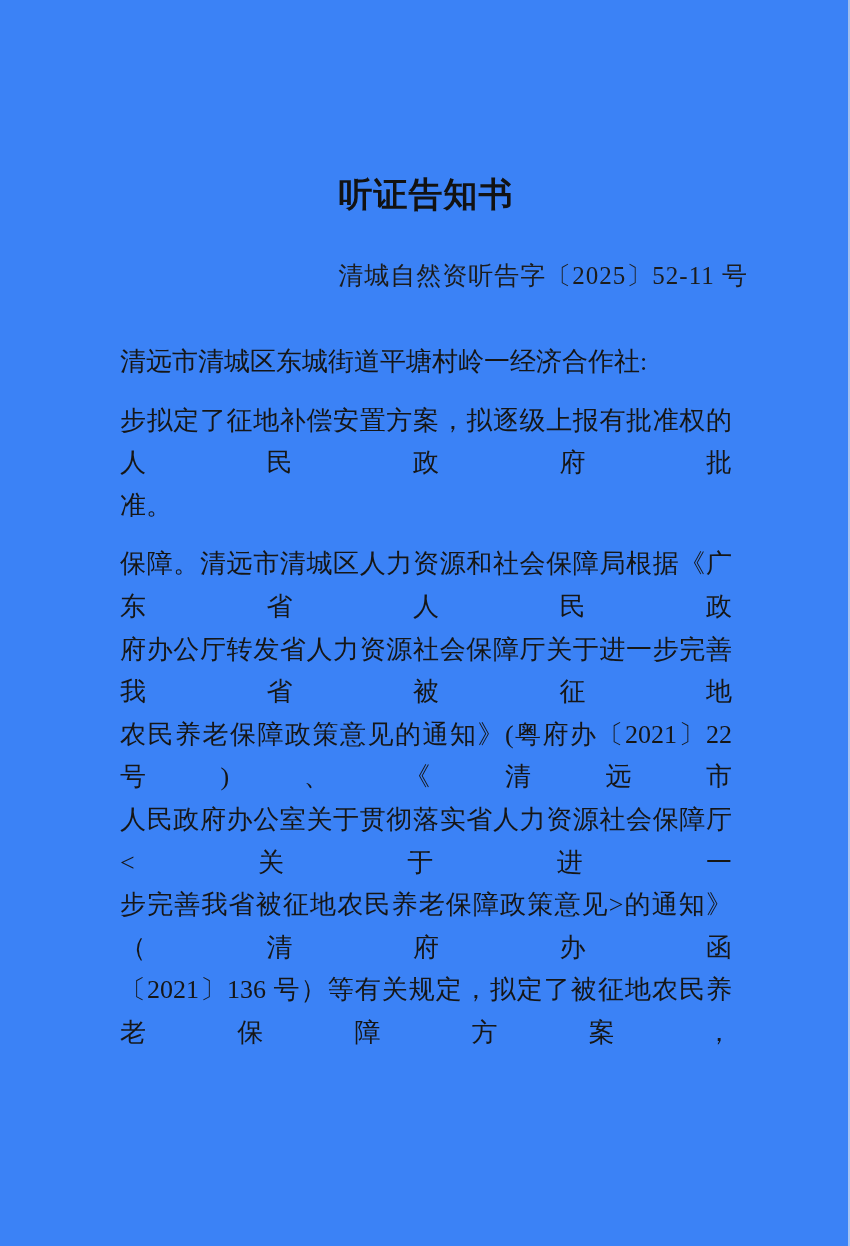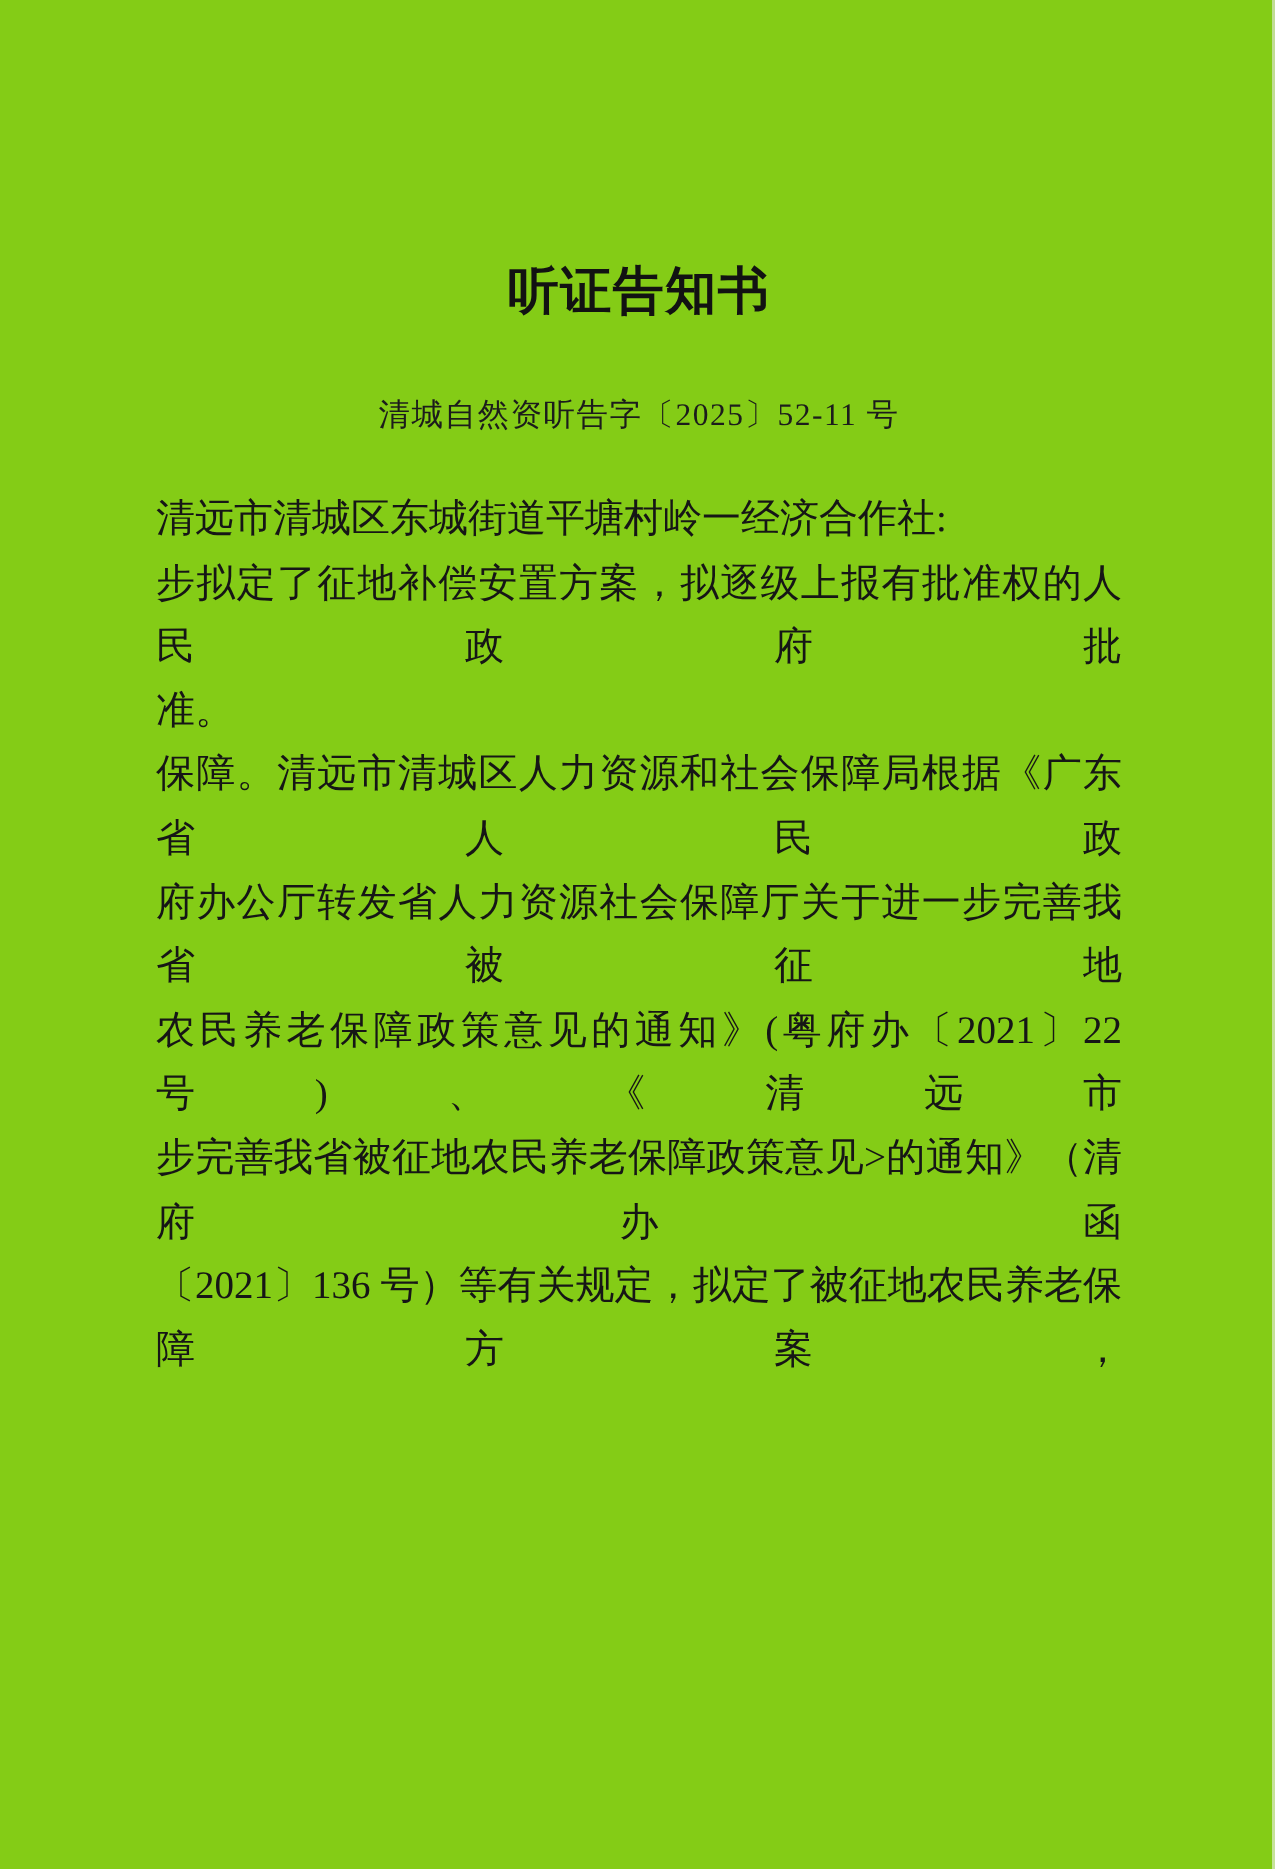--- a/index.html
+++ b/index.html
@@ -9,21 +9,21 @@
   body {
     width: 850px;
     height: 1246px;
     background: #ffffff;
     position: relative;
     overflow: hidden;
   }
   .page {
     position: absolute;
     inset: 0;
-    background: #84cc16;
+    background: #3b82f6;
     color: #1a1a1a;
     font-family: "Liberation Serif", "DejaVu Serif", serif;
   }
   
   .scan-edge {
     position: absolute;
     top: 0;
     right: 0;
     width: 2px;
     height: 100%;
@@ -42,37 +42,37 @@
     font-weight: bold;
     letter-spacing: 1px;
     font-family: "DejaVu Sans", "Liberation Sans", sans-serif;
     color: #121212;
   }
   .doc-number {
     position: absolute;
     top: 259px;
     left: 104px;
     width: 644px;
-    text-align: center;
-    font-size: 21px;
+    text-align: right;
+    font-size: 25px;
     line-height: 34px;
     letter-spacing: 1px;
     color: #1c1c1c;
   }
   .doc-body {
     position: absolute;
     top: 325px;
     left: 104px;
     width: 644px;
     font-size: 26px;
     line-height: 42.6px;
     color: #161616;
   }
   .paragraph {
-    margin: 0;
+    margin: 16px;
   }
   .line {
     min-height: 42.6px;
     text-align: left;
   }
   
   .line.fill {
     text-align: justify;
     text-align-last: justify;
     text-justify: inter-character;
@@ -96,17 +96,18 @@
         <div class="line">清远市清城区东城街道平塘村岭一经济合作社:</div>
       </div>
       <div class="paragraph">
         <div class="line fill">步拟定了征地补偿安置方案，拟逐级上报有批准权的人民政府批</div>
         <div class="line">准。</div>
       </div>
       <div class="paragraph">
         <div class="line fill">保障。清远市清城区人力资源和社会保障局根据《广东省人民政</div>
         <div class="line fill">府办公厅转发省人力资源社会保障厅关于进一步完善我省被征地</div>
         <div class="line fill">农民养老保障政策意见的通知》(粤府办〔2021〕22 号)、《清远市</div>
+        <div class="line fill">人民政府办公室关于贯彻落实省人力资源社会保障厅&lt;关于进一</div>
         <div class="line fill">步完善我省被征地农民养老保障政策意见&gt;的通知》（清府办函</div>
         <div class="line fill">〔2021〕136 号）等有关规定，拟定了被征地农民养老保障方案，</div>
       </div>
     </div>
 </div>
 
 </body></html>

